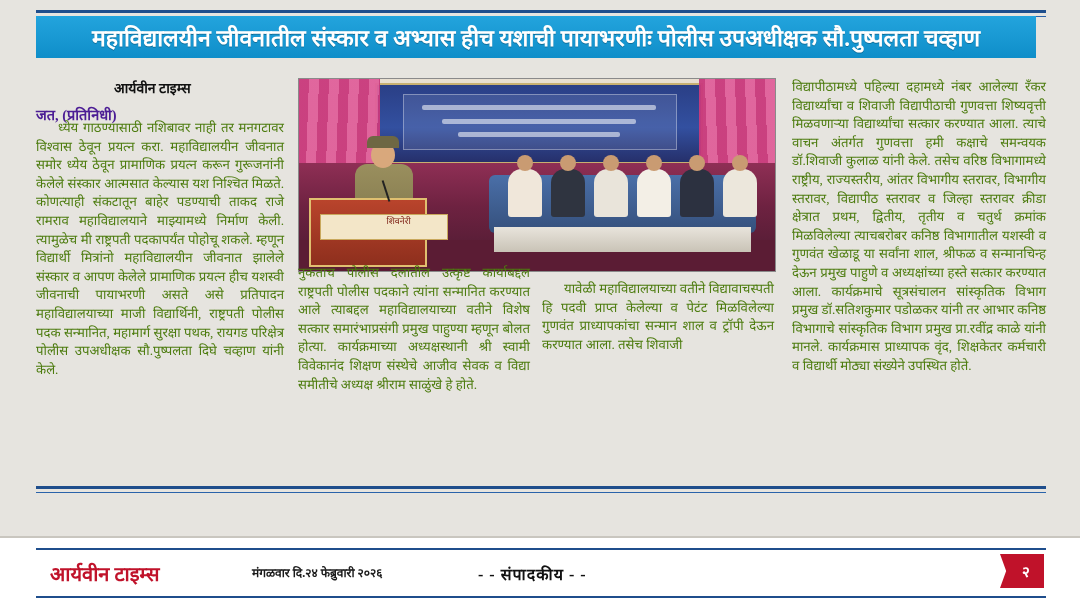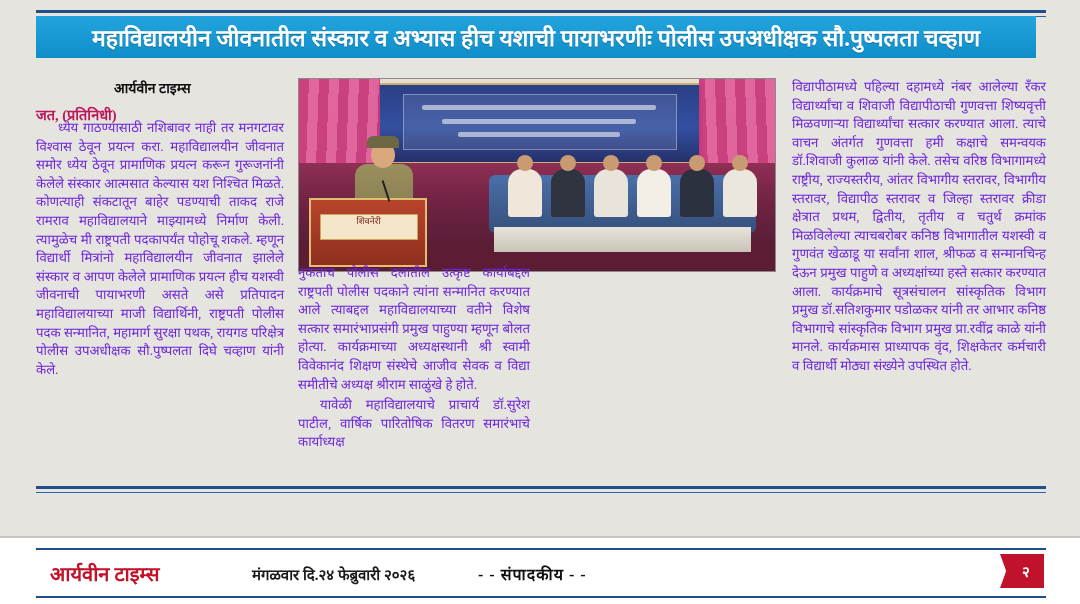--- a/index.html
+++ b/index.html
@@ -80,30 +80,30 @@
     font-size: 14px;
     color: #111;
   }
   .dateline {
     position: absolute;
     left: 0px;
     top: 34px;
     font-family: "Liberation Serif", serif;
     font-weight: bold;
     font-size: 14.5px;
-    color: #be185d;
+    color: #4c1d95;
   }
 
   
   .col {
     position: absolute;
     font-family: "Liberation Serif", serif;
     font-size: 13.2px;
     line-height: 18.6px;
-    color: #6d28d9;
+    color: #4d7c0f;
     text-align: justify;
     text-justify: inter-word;
   }
   .col p { margin: 0 0 0 0; }
   .col p + p { margin-top: 2px; }
   .indent { text-indent: 22px; }
 
   #col1 { left: 0px;   top: 49px;  width: 248px; height: 350px; }
   #col2 { left: 262px; top: 194px; width: 232px; height: 198px; }
   #col3 { left: 506px; top: 210px; width: 232px; height: 198px; }
@@ -193,20 +193,21 @@
     position:absolute; left:2%; bottom:2%; width:24%; height:34%;
     background: linear-gradient(180deg,#b9442c 0%, #8e2f1d 100%);
     border: 2px solid #e0c070;
   }
   .ph-podium-label {
     position:absolute; left:8%; top:22%; width:84%; height:36%;
     background:#f3e6c8; border:1px solid #c9a85c;
     font-family:"Liberation Serif", serif;
     font-size:9px; color:#7a1b10; text-align:center; line-height:1.5;
     overflow:hidden;
+    padding-left:30px;
   }
   .ph-mic {
     position:absolute; left:18%; bottom:36%; width:2px; height:22px;
     background:#222; transform: rotate(-18deg);
   }
 
   
   .bot-rule-1 { position:absolute; left:36px; top:486px; width:1010px; height:3px; background:#1f4e8c; }
   .bot-rule-2 { position:absolute; left:36px; top:492px; width:1010px; height:1px; background:#2a63aa; }
 
@@ -228,21 +229,21 @@
   }
   .footer-masthead {
     position:absolute; left:50px; top:22px;
     color:#c0122a;
     font-family:"Liberation Serif", serif;
     font-weight:bold; font-size:20px;
   }
   .footer-date {
     position:absolute; left:252px; top:26px;
     font-family:"Liberation Serif", serif;
-    font-weight:bold; font-size:15px; color:#1a1a1a;
+    font-weight:bold; font-size:12px; color:#1a1a1a;
   }
   .footer-section {
     position:absolute; left:478px; top:25px;
     font-family:"Liberation Serif", serif;
     font-weight:bold; font-size:16px; color:#111;
     letter-spacing:1px;
   }
   .page-num-badge {
     position:absolute; right:36px; top:16px;
     width:44px; height:34px;
@@ -314,24 +315,24 @@
       </div>
       <div class="ph-mic"></div>
     </div>
 
     <div class="col" id="col1">
       <p class="indent">ध्येय गाठण्यासाठी नशिबावर नाही तर मनगटावर विश्वास ठेवून प्रयत्न करा. महाविद्यालयीन जीवनात समोर ध्येय ठेवून प्रामाणिक प्रयत्न करून गुरूजनांनी केलेले संस्कार आत्मसात केल्यास यश निश्चित मिळते. कोणत्याही संकटातून बाहेर पडण्याची ताकद राजे रामराव महाविद्यालयाने माझ्यामध्ये निर्माण केली. त्यामुळेच मी राष्ट्रपती पदकापर्यंत पोहोचू शकले. म्हणून विद्यार्थी मित्रांनो महाविद्यालयीन जीवनात झालेले संस्कार व आपण केलेले प्रामाणिक प्रयत्न हीच यशस्वी जीवनाची पायाभरणी असते असे प्रतिपादन महाविद्यालयाच्या माजी विद्यार्थिनी, राष्ट्रपती पोलीस पदक सन्मानित, महामार्ग सुरक्षा पथक, रायगड परिक्षेत्र पोलीस उपअधीक्षक सौ.पुष्पलता दिघे चव्हाण यांनी केले.</p>
     </div>
 
     <div class="col" id="col2">
       <p>नुकताच पोलीस दलातील उत्कृष्ट कार्याबद्दल राष्ट्रपती पोलीस पदकाने त्यांना सन्मानित करण्यात आले त्याबद्दल महाविद्यालयाच्या वतीने विशेष सत्कार समारंभाप्रसंगी प्रमुख पाहुण्या म्हणून बोलत होत्या. कार्यक्रमाच्या अध्यक्षस्थानी श्री स्वामी विवेकानंद शिक्षण संस्थेचे आजीव सेवक व विद्या समीतीचे अध्यक्ष श्रीराम साळुंखे हे होते.</p>
-      <p class="indent">यावेळी महाविद्यालयाचे प्राचार्य डॉ.सुरेश पाटील, वार्षिक पारितोषिक वितरण समारंभाचे कार्याध्यक्ष</p>
     </div>
 
     <div class="col" id="col3">
+      <p class="indent">यावेळी महाविद्यालयाच्या वतीने विद्यावाचस्पती हि पदवी प्राप्त केलेल्या व पेटंट मिळविलेल्या गुणवंत प्राध्यापकांचा सन्मान शाल व ट्रॉपी देऊन करण्यात आला. तसेच शिवाजी</p>
     </div>
 
     <div class="col" id="col4">
       <p>विद्यापीठामध्ये पहिल्या दहामध्ये नंबर आलेल्या रॅंकर विद्यार्थ्यांचा व शिवाजी विद्यापीठाची गुणवत्ता शिष्यवृत्ती मिळवणाऱ्या विद्यार्थ्यांचा सत्कार करण्यात आला. त्याचे वाचन अंतर्गत गुणवत्ता हमी कक्षाचे समन्वयक डॉ.शिवाजी कुलाळ यांनी केले. तसेच वरिष्ठ विभागामध्ये राष्ट्रीय, राज्यस्तरीय, आंतर विभागीय स्तरावर, विभागीय स्तरावर, विद्यापीठ स्तरावर व जिल्हा स्तरावर क्रीडा क्षेत्रात प्रथम, द्वितीय, तृतीय व चतुर्थ क्रमांक मिळविलेल्या त्याचबरोबर कनिष्ठ विभागातील यशस्वी व गुणवंत खेळाडू या सर्वांना शाल, श्रीफळ व सन्मानचिन्ह देऊन प्रमुख पाहुणे व अध्यक्षांच्या हस्ते सत्कार करण्यात आला. कार्यक्रमाचे सूत्रसंचालन सांस्कृतिक विभाग प्रमुख डॉ.सतिशकुमार पडोळकर यांनी तर आभार कनिष्ठ विभागाचे सांस्कृतिक विभाग प्रमुख प्रा.रवींद्र काळे यांनी मानले. कार्यक्रमास प्राध्यापक वृंद, शिक्षकेतर कर्मचारी व विद्यार्थी मोठ्या संख्येने उपस्थित होते.</p>
     </div>
 
   </div>
 
   <div class="bot-rule-1"></div>
   <div class="bot-rule-2"></div>

